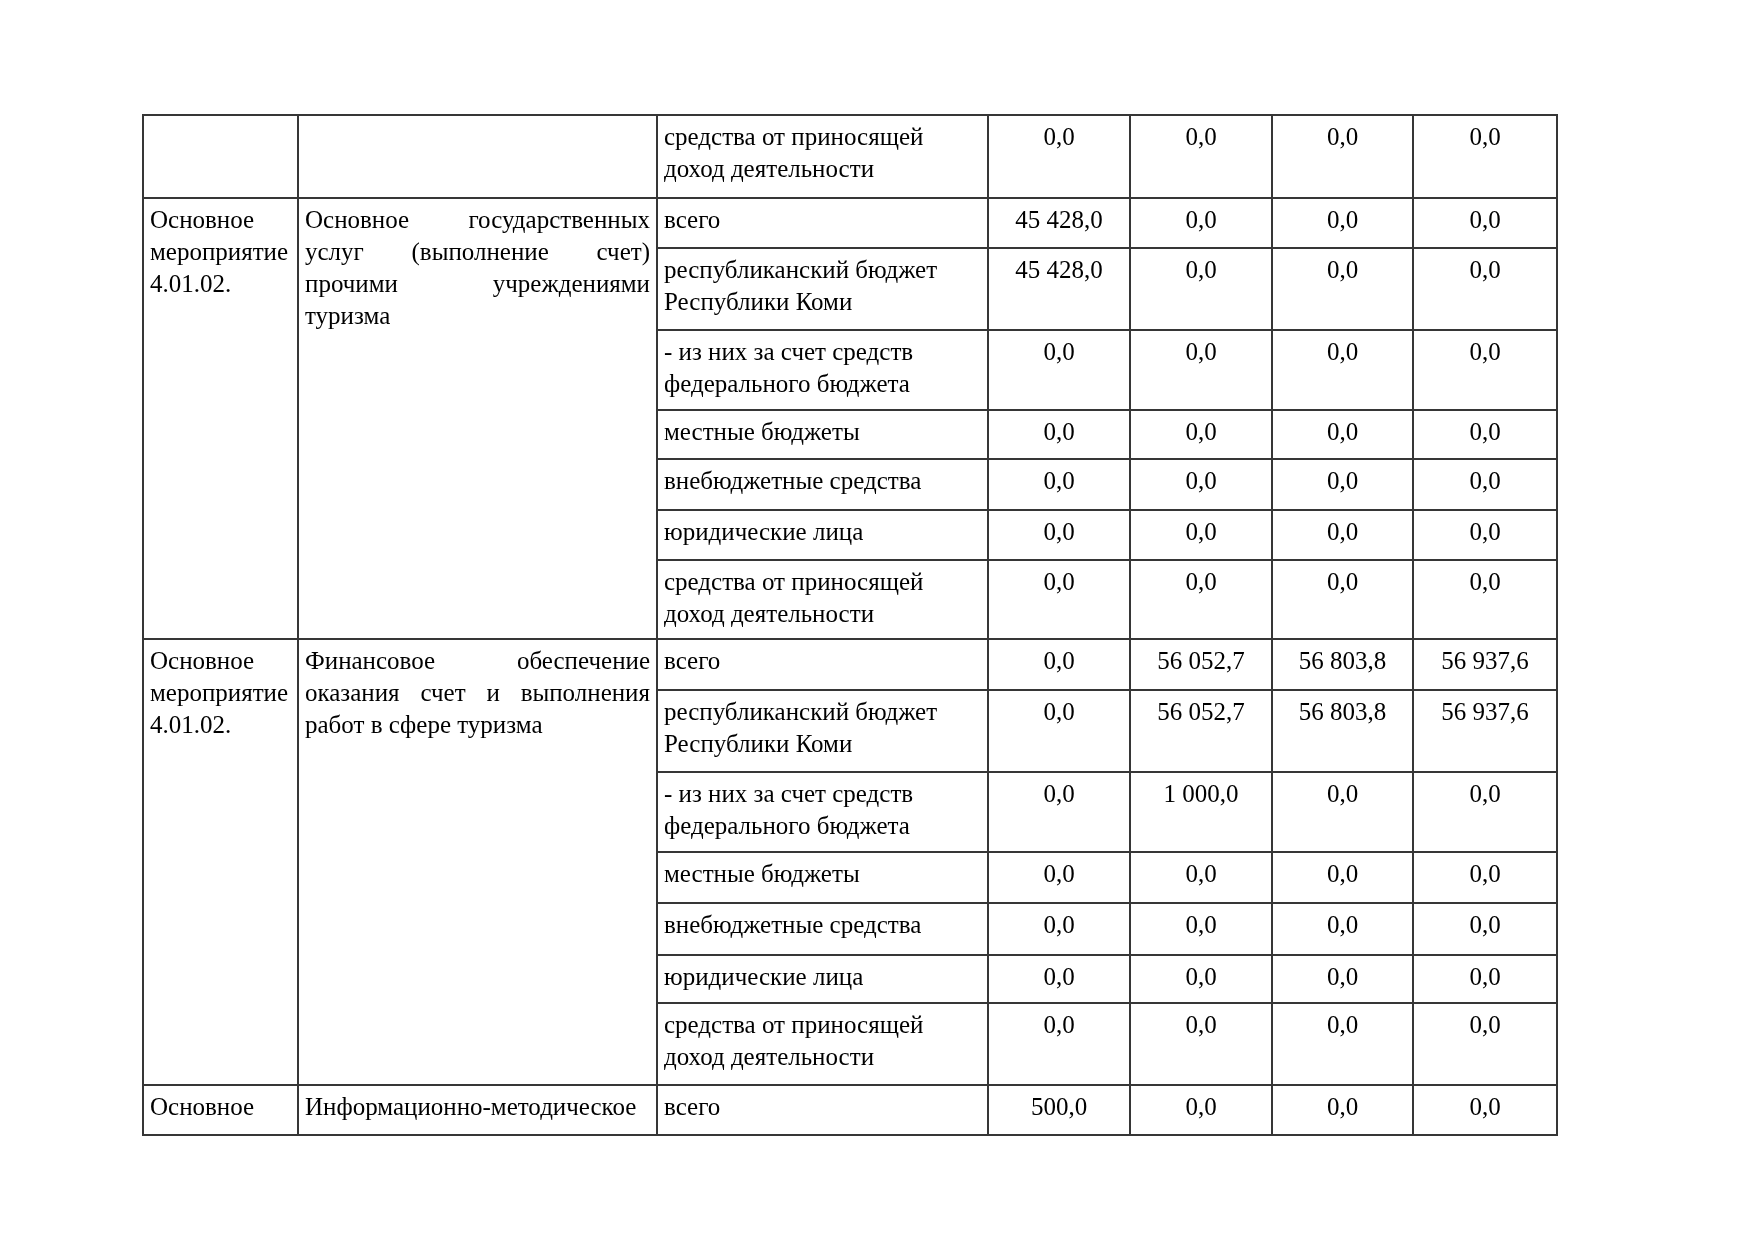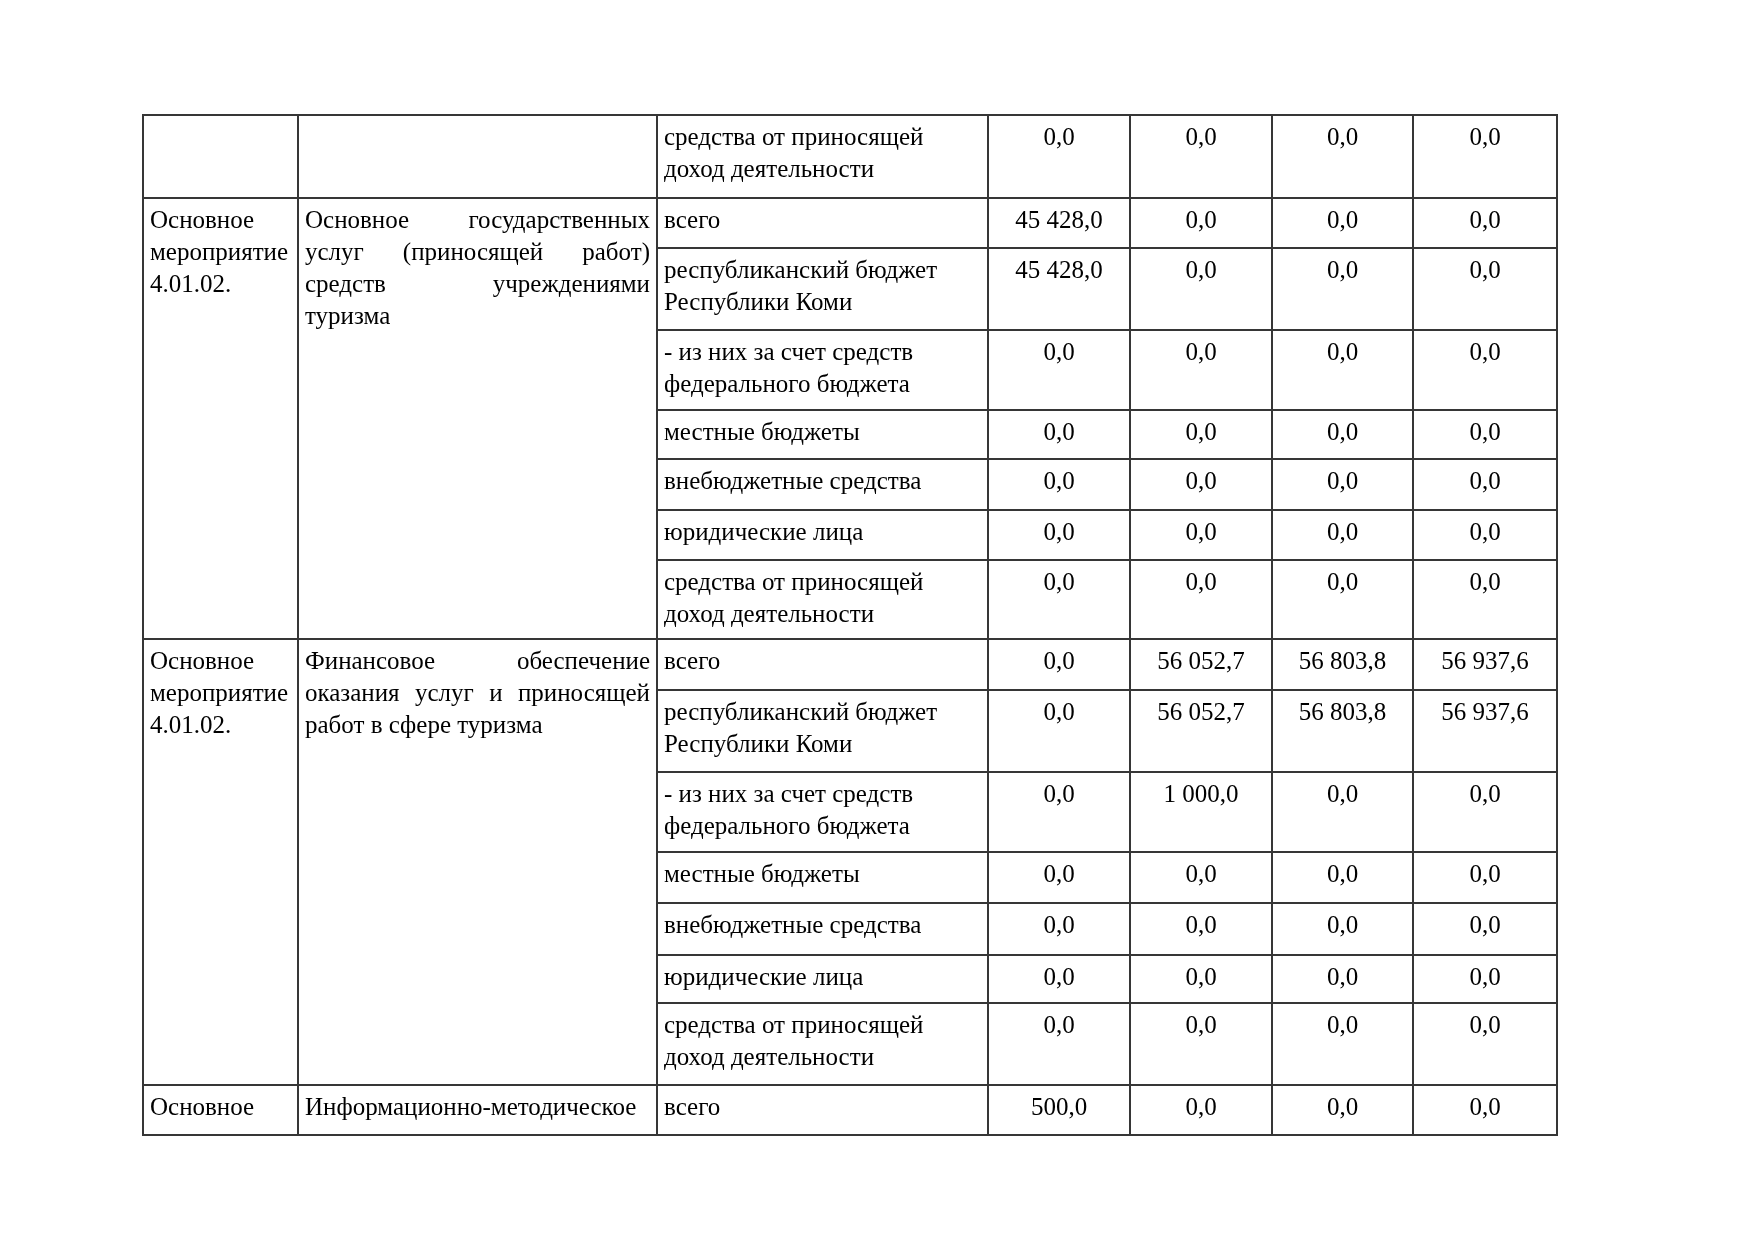--- a/index.html
+++ b/index.html
@@ -81,22 +81,22 @@
       </tr>
 
       <tr style="height:50px">
         <td class="c1" rowspan="7">
           <div class="pl">Основное</div>
           <div class="pl">мероприятие</div>
           <div class="pl">4.01.02.</div>
         </td>
         <td class="c2" rowspan="7">
           <div class="jl">Основное государственных</div>
-          <div class="jl">услуг (приносящей работ)</div>
-          <div class="jl">средств учреждениями</div>
+          <div class="jl">услуг (выполнение счет)</div>
+          <div class="jl">прочими учреждениями</div>
           <div class="pl">туризма</div>
         </td>
         <td class="c3">
           <div class="pl">всего</div>
         </td>
         <td class="cv">45 428,0</td>
         <td class="cv">0,0</td>
         <td class="cv">0,0</td>
         <td class="cv">0,0</td>
       </tr>
@@ -159,21 +159,21 @@
       </tr>
 
       <tr style="height:51px">
         <td class="c1" rowspan="7">
           <div class="pl">Основное</div>
           <div class="pl">мероприятие</div>
           <div class="pl">4.01.02.</div>
         </td>
         <td class="c2" rowspan="7">
           <div class="jl">Финансовое обеспечение</div>
-          <div class="jl">оказания услуг и приносящей</div>
+          <div class="jl">оказания счет и выполнения</div>
           <div class="pl">работ в сфере туризма</div>
         </td>
         <td class="c3">
           <div class="pl">всего</div>
         </td>
         <td class="cv">0,0</td>
         <td class="cv">56 052,7</td>
         <td class="cv">56 803,8</td>
         <td class="cv">56 937,6</td>
       </tr>

